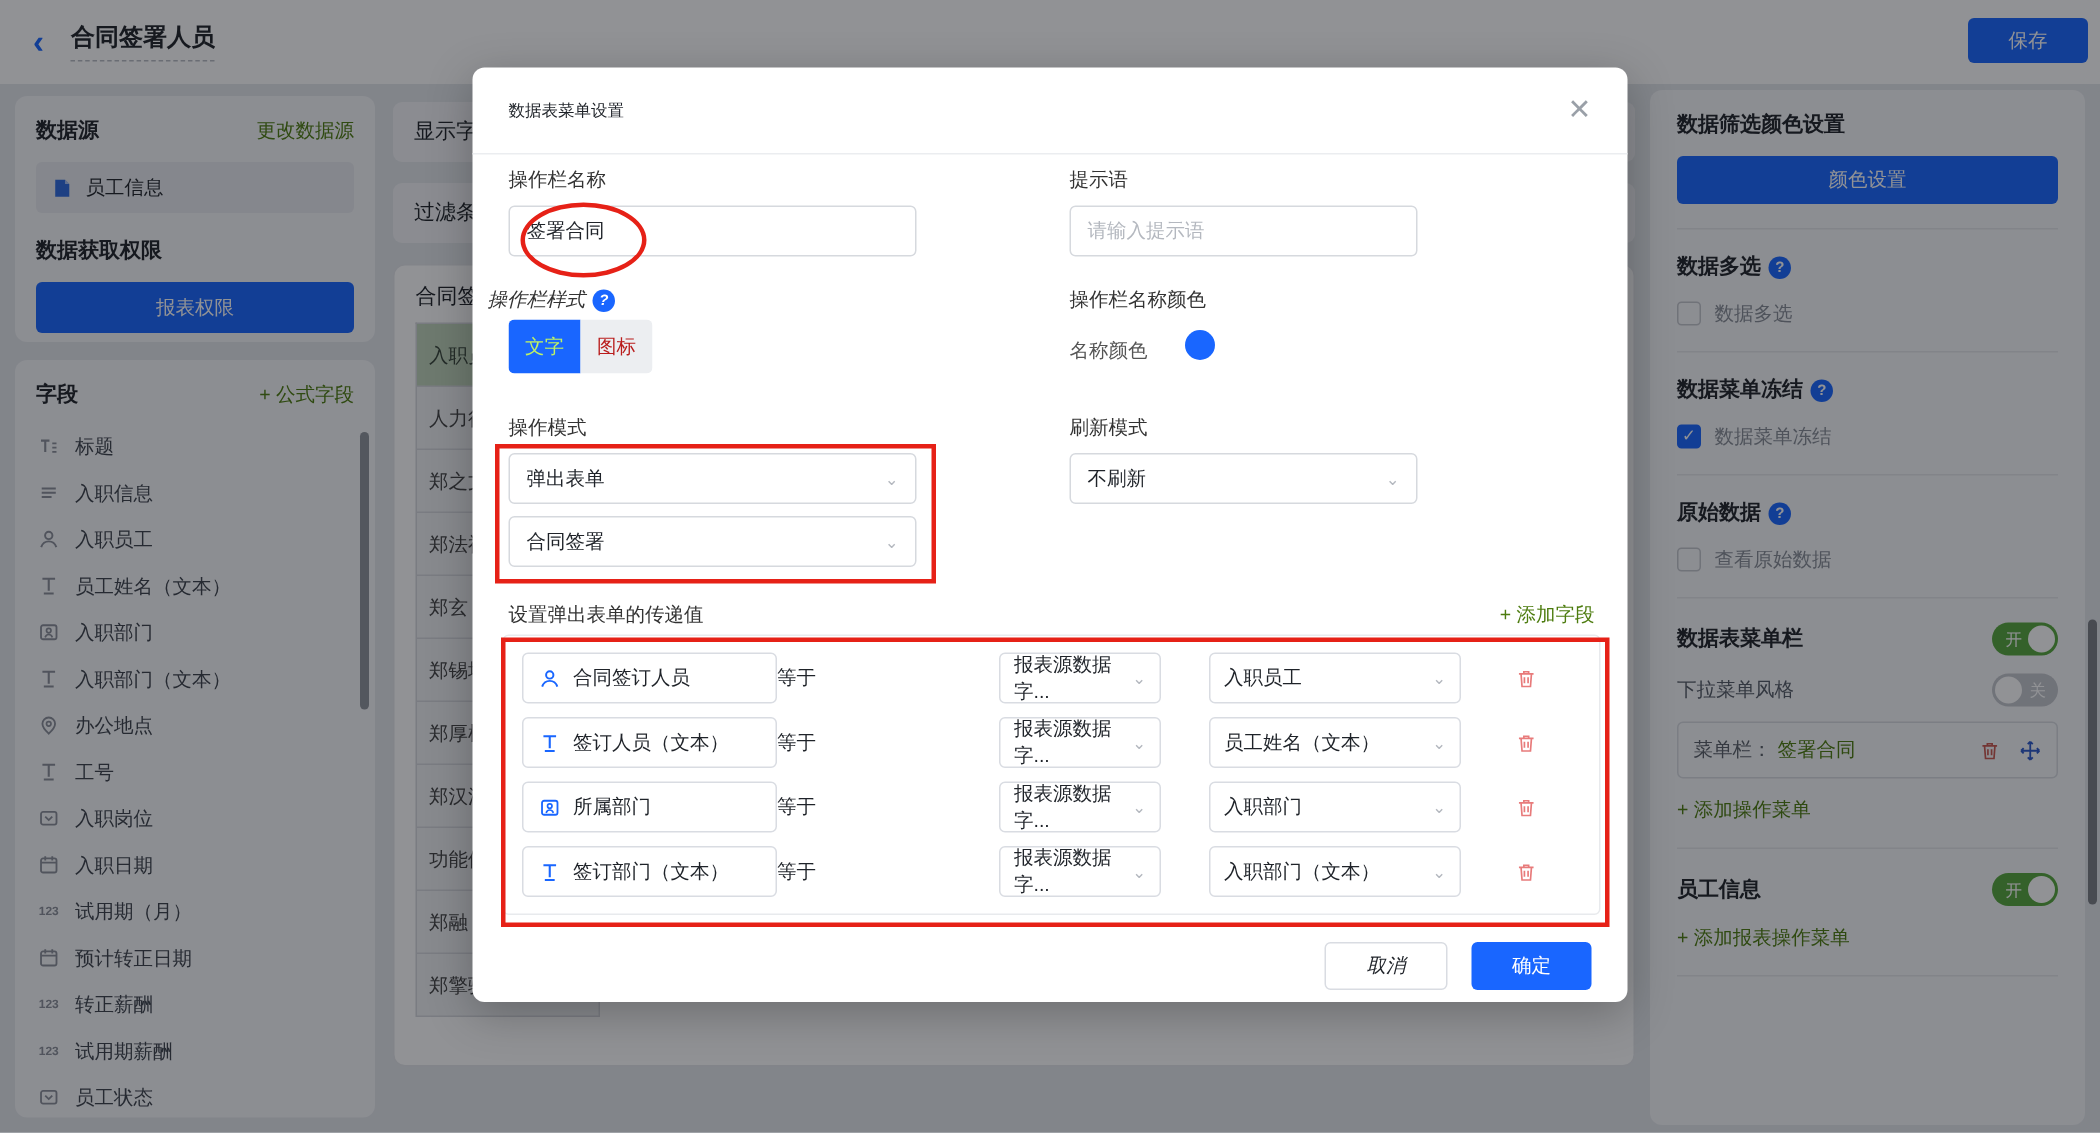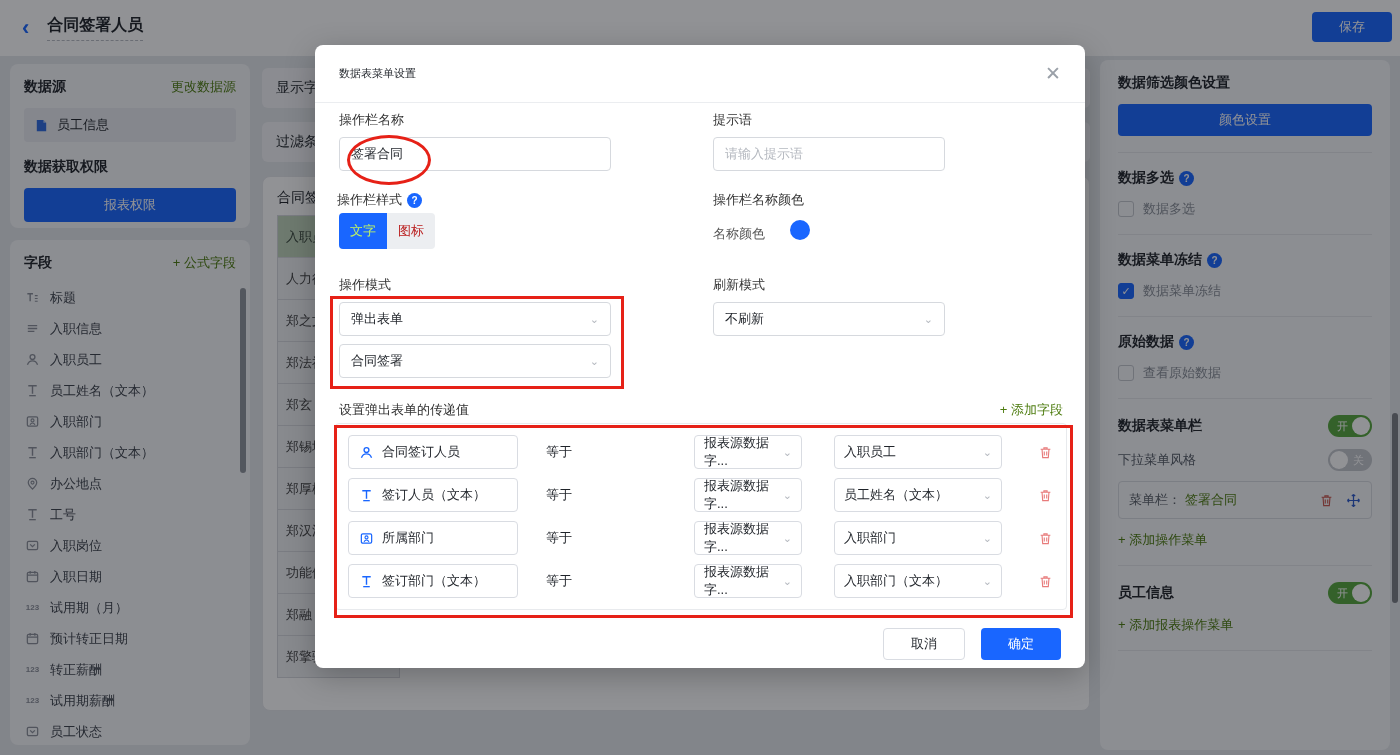--- a/index.html
+++ b/index.html
@@ -74,27 +74,27 @@
   .m-select{position:absolute;height:34px;border:1px solid #d6d9de;border-radius:4px;box-sizing:border-box;display:flex;align-items:center;justify-content:space-between;padding:0 11px;background:#fff;}
   .tabs{position:absolute;left:24px;top:168px;display:flex;border-radius:4px;overflow:hidden;}
   .tab{width:48px;height:36px;display:flex;align-items:center;justify-content:center;font-size:13px;cursor:pointer;}
   .tab.sel{background:#1966ff;color:#bef264;}
   .tab.unsel{background:#eceef1;color:#b91c1c;}
   .color-dot{display:inline-block;width:20px;height:20px;border-radius:50%;background:#1966ff;vertical-align:middle;}
   .pass-box{position:absolute;left:20px;top:378px;width:732px;height:187px;border:1px solid #e8eaed;border-radius:4px;box-sizing:border-box;padding:11px 0 0 12px;}
   .prow{display:flex;align-items:center;height:34px;margin-bottom:9px;}
   .pfield{width:170px;height:34px;border:1px solid #d9dce2;border-radius:4px;box-sizing:border-box;display:flex;align-items:center;gap:8px;padding:0 10px;}
   .pfield .f-icon{color:#1966ff;display:flex;}
-  .peq{margin-left:28px;width:28px;}
+  .peq{width:28px;}
   .psel1{margin-left:120px;width:108px;height:34px;}
   .psel2{margin-left:32px;width:168px;height:34px;}
   .psel{border:1px solid #d9dce2;border-radius:4px;box-sizing:border-box;display:flex;align-items:center;justify-content:space-between;padding:0 9px;}
   .ptrash{margin-left:36px;color:#e87b7b;cursor:pointer;display:flex;}
   .m-foot{position:absolute;right:24px;top:583px;display:flex;gap:16px;}
-  .btn-cancel{width:82px;height:32px;background:#fff;border:1px solid #d9dce2;border-radius:4px;font-size:13px;color:#1f2329;}
+  .btn-cancel{width:82px;height:32px;background:#fff;border:1px solid #d9dce2;border-radius:4px;font-size:13px;color:#1f2329;font-style:italic;}
   .btn-ok{width:80px;height:32px;}
   
   .annot{position:absolute;border:3px solid #e62117;z-index:100;pointer-events:none;}
   .a-ellipse{left:347px;top:135px;width:78px;height:44px;border-radius:50%;}
   .a-rect1{left:330px;top:296px;width:288px;height:87px;}
   .a-rect2{left:334px;top:425px;width:733px;height:187px;}
 </style>
 </head>
 <body>
 
@@ -366,21 +366,21 @@
   <span class="m-label" style="left:24px;top:66px;">操作栏名称</span>
   <div class="m-input" style="left:24px;top:92px;width:272px;">
     <span>签署合同</span>
   </div>
 
   <span class="m-label" style="left:398px;top:66px;">提示语</span>
   <div class="m-input" style="left:398px;top:92px;width:232px;">
     <span class="ph">请输入提示语</span>
   </div>
 
-  <span class="m-label" style="left:22px;top:146px;"><span>操作栏样式</span><span class="q-icon">?</span></span>
+  <span class="m-label" style="left:10px;top:146px;font-style:italic;"><span>操作栏样式</span><span class="q-icon">?</span></span>
   <div class="tabs">
     <span class="tab sel">文字</span>
     <span class="tab unsel">图标</span>
   </div>
 
   <span class="m-label" style="left:398px;top:146px;">操作栏名称颜色</span>
   <span class="m-label" style="left:398px;top:180px;color:#555;">名称颜色</span>
   <span class="color-dot" style="position:absolute;left:475px;top:175px;"></span>
 
   <span class="m-label" style="left:24px;top:231px;">操作模式</span>

